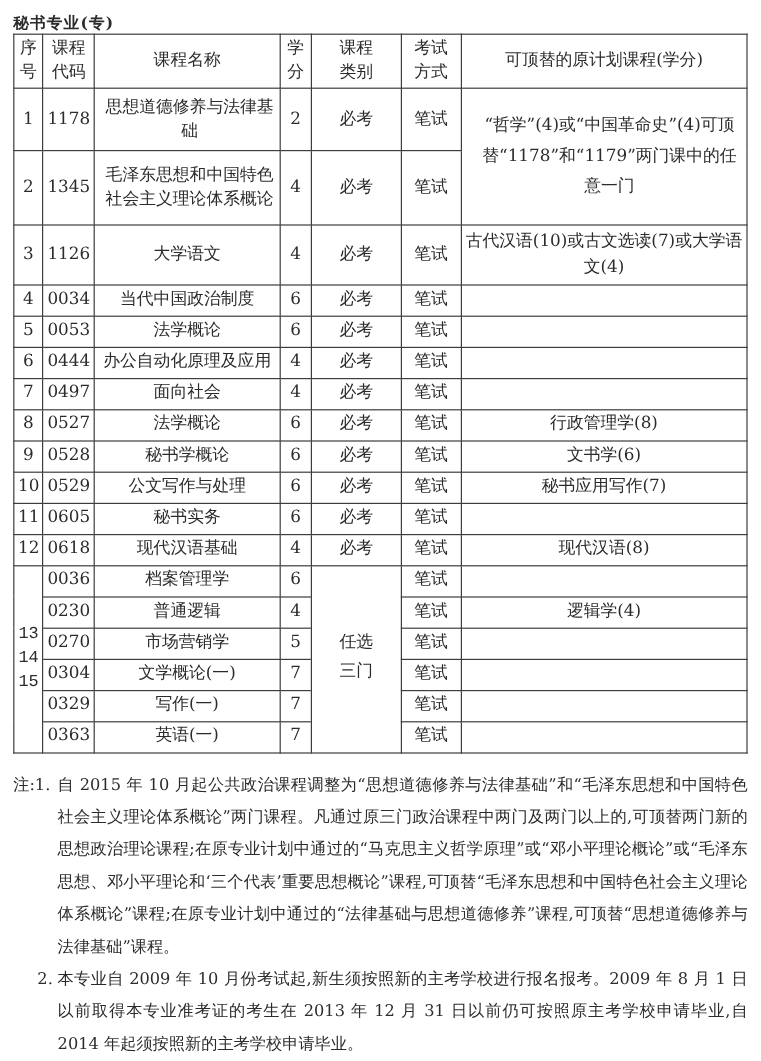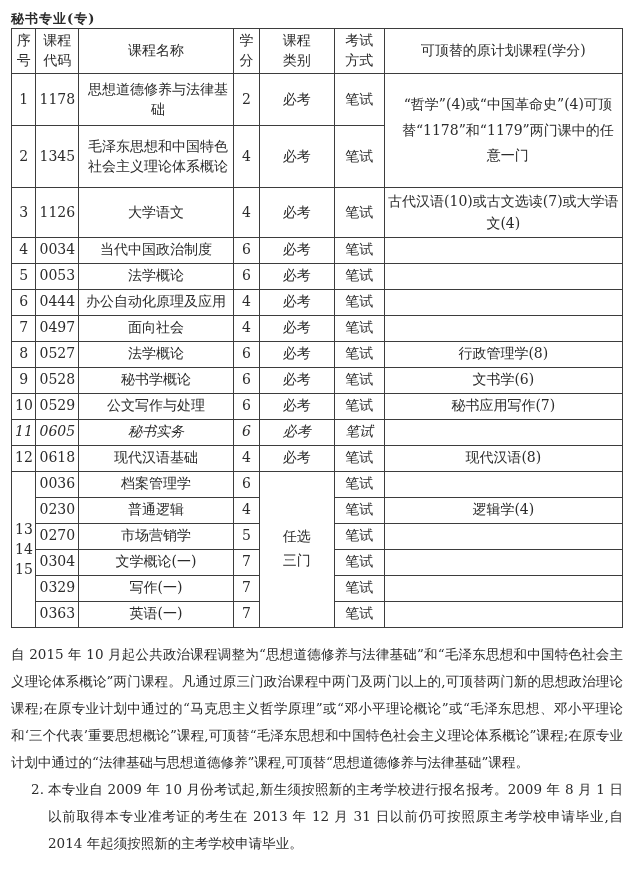--- a/index.html
+++ b/index.html
@@ -18,21 +18,21 @@
   .meta span { margin-right:26px; }
   table { width:100%; border-collapse:collapse; table-layout:fixed; }
   th, td {
     border:1px solid #3d3d3d;
     text-align:center; vertical-align:middle;
     font-size:14px; line-height:1.4; padding:2px 3px;
     overflow:hidden;
   }
   th { font-weight:normal; white-space:pre-line; height:45px; }
   td.left { text-align:center; padding-left:7px; }
-  td.pre { white-space:pre-line; }
+  td.pre { white-space:pre-line;font-family:Liberation Mono, monospace; }
   td.seq-merged { line-height:1.45; }
   td.cat-merged { line-height:1.7; }
   td.replace-big { line-height:1.85; padding-left:12px; }
   td.replace-two { line-height:1.6; }
   .notes { margin-top:13px; font-size:13.5px; }
   .note { display:flex; }
   .note-marker { flex:0 0 37px; line-height:2.0; }
   .note-marker.second { text-align:right; padding-right:4px; }
   .note-text { flex:1; text-align:justify; line-height:2.0; }
 </style>
@@ -153,21 +153,21 @@
         </tr>
         <tr style="height: 26px;">
           <td>10</td>
           <td>0529</td>
           <td>公文写作与处理</td>
           <td>6</td>
           <td>必考</td>
           <td>笔试</td>
           <td>秘书应用写作(7)</td>
         </tr>
-        <tr style="height: 26px; font-style: italic;">
+        <tr style="height: 26px;">
           <td>11</td>
           <td>0605</td>
           <td>秘书实务</td>
           <td>6</td>
           <td>必考</td>
           <td>笔试</td>
           <td></td>
         </tr>
         <tr style="height: 26px;">
           <td>12</td>
@@ -223,20 +223,21 @@
           <td>英语(一)</td>
           <td>7</td>
           <td>笔试</td>
           <td></td>
         </tr>
       </tbody>
   </table>
 
   <div class="notes">
     <div class="note">
+      <div class="note-marker">注:1.</div>
       <div class="note-text">自 2015 年 10 月起公共政治课程调整为“思想道德修养与法律基础”和“毛泽东思想和中国特色社会主义理论体系概论”两门课程。凡通过原三门政治课程中两门及两门以上的,可顶替两门新的思想政治理论课程;在原专业计划中通过的“马克思主义哲学原理”或“邓小平理论概论”或“毛泽东思想、邓小平理论和‘三个代表’重要思想概论”课程,可顶替“毛泽东思想和中国特色社会主义理论体系概论”课程;在原专业计划中通过的“法律基础与思想道德修养”课程,可顶替“思想道德修养与法律基础”课程。</div>
     </div>
     <div class="note">
       <div class="note-marker second">2.</div>
       <div class="note-text">本专业自 2009 年 10 月份考试起,新生须按照新的主考学校进行报名报考。2009 年 8 月 1 日以前取得本专业准考证的考生在 2013 年 12 月 31 日以前仍可按照原主考学校申请毕业,自 2014 年起须按照新的主考学校申请毕业。</div>
     </div>
   </div>
 
 </div>
 

